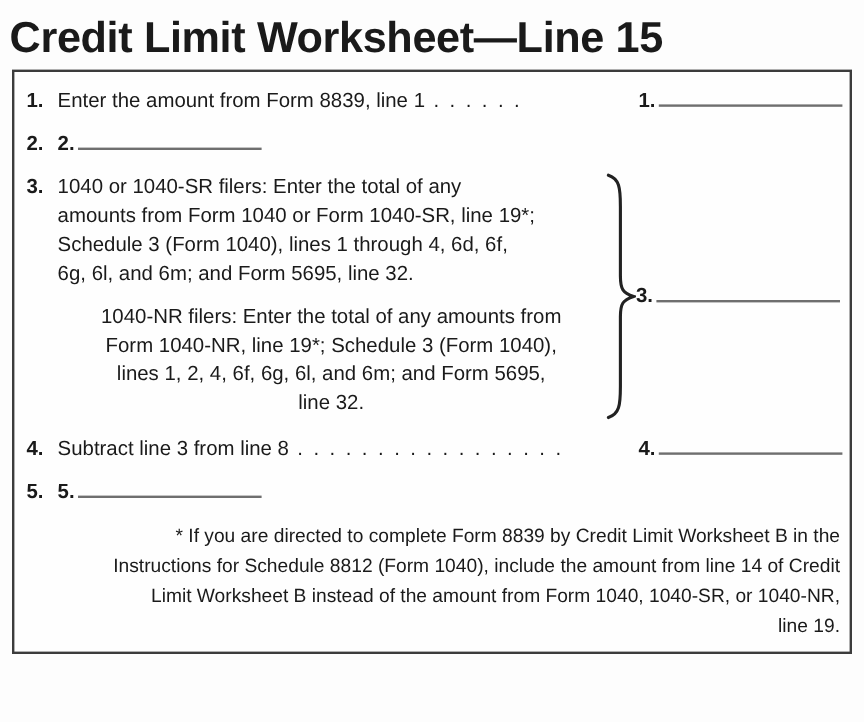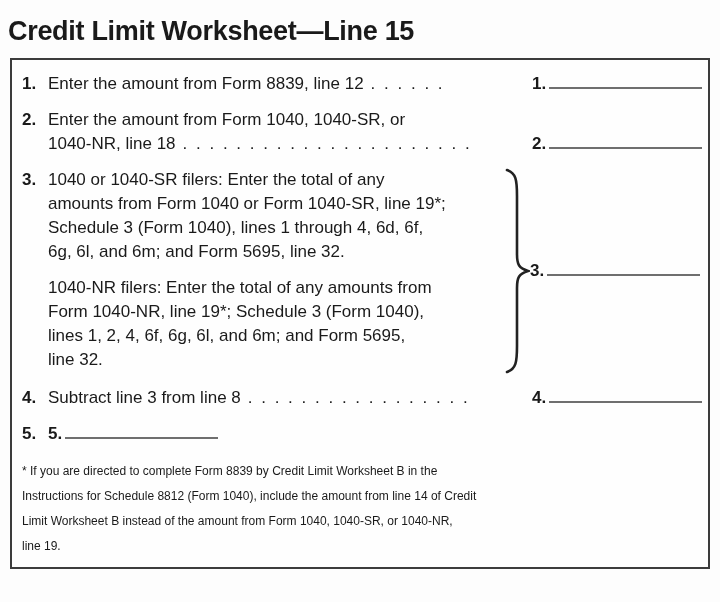--- a/index.html
+++ b/index.html
@@ -6,21 +6,21 @@
     margin: 0;
     padding: 0;
     width: 720px;
     height: 602px;
     background: #fdfdfd;
     color: #1a1a1a;
     font-family: "Liberation Sans", sans-serif;
     overflow: hidden;
   }
   .page-title {
-    font-size: 27px;
+    font-size: 36px;
     font-weight: bold;
     letter-spacing: -0.3px;
     margin: 15px 0 11px 8px;
     line-height: 32px;
   }
   .box {
     width: 700px;
     margin-left: 10px;
     border: 2px solid #3c3c3c;
     background: #fefefe;
@@ -66,49 +66,48 @@
   .entry3wrap {
     flex: none;
     width: 198px;
     align-self: stretch;
     display: flex;
     align-items: center;
   }
   .brace { width: 26px; height: 100%; flex: none; }
   .row3 .entry { align-self: center; }
   .para { margin: 0; }
-  .para + .para { margin-top: 12px; }
+  .para + .para { margin-top: 12px; text-align: center; }
   .footnote {
-    font-size: 12px;
+    font-size: 16px;
     line-height: 25px;
     white-space: pre-line;
     margin-top: 1px;
     padding-right: 2px;
+    text-align: right;
   }
 </style>
 </head>
 <body>
 
 <h1 class="page-title">Credit Limit Worksheet—Line 15</h1>
 
 <div class="box">
 
   <div class="row">
     <div class="num">1.</div>
-    <div class="itext"><span class="t">Enter the amount from Form 8839, line 12</span><span class="leader">. . . . . .</span></div>
+    <div class="itext"><span class="t">Enter the amount from Form 8839, line 1</span><span class="leader">. . . . . .</span></div>
     <div class="entry">
       <span class="elabel">1.</span>
       <span class="eline"></span>
     </div>
   </div>
 
   <div class="row">
     <div class="num">2.</div>
-    <div class="itext"><span class="t">Enter the amount from Form 1040, 1040-SR, or
-1040-NR, line 18</span><span class="leader">. . . . . . . . . . . . . . . . . . . . . .</span></div>
     <div class="entry">
       <span class="elabel">2.</span>
       <span class="eline"></span>
     </div>
   </div>
 
   <div class="row row3">
     <div class="num">3.</div>
     <div class="itext">
       <p class="para"><span class="lead">1040 or 1040-SR filers:</span><span class="t"> Enter the total of any

